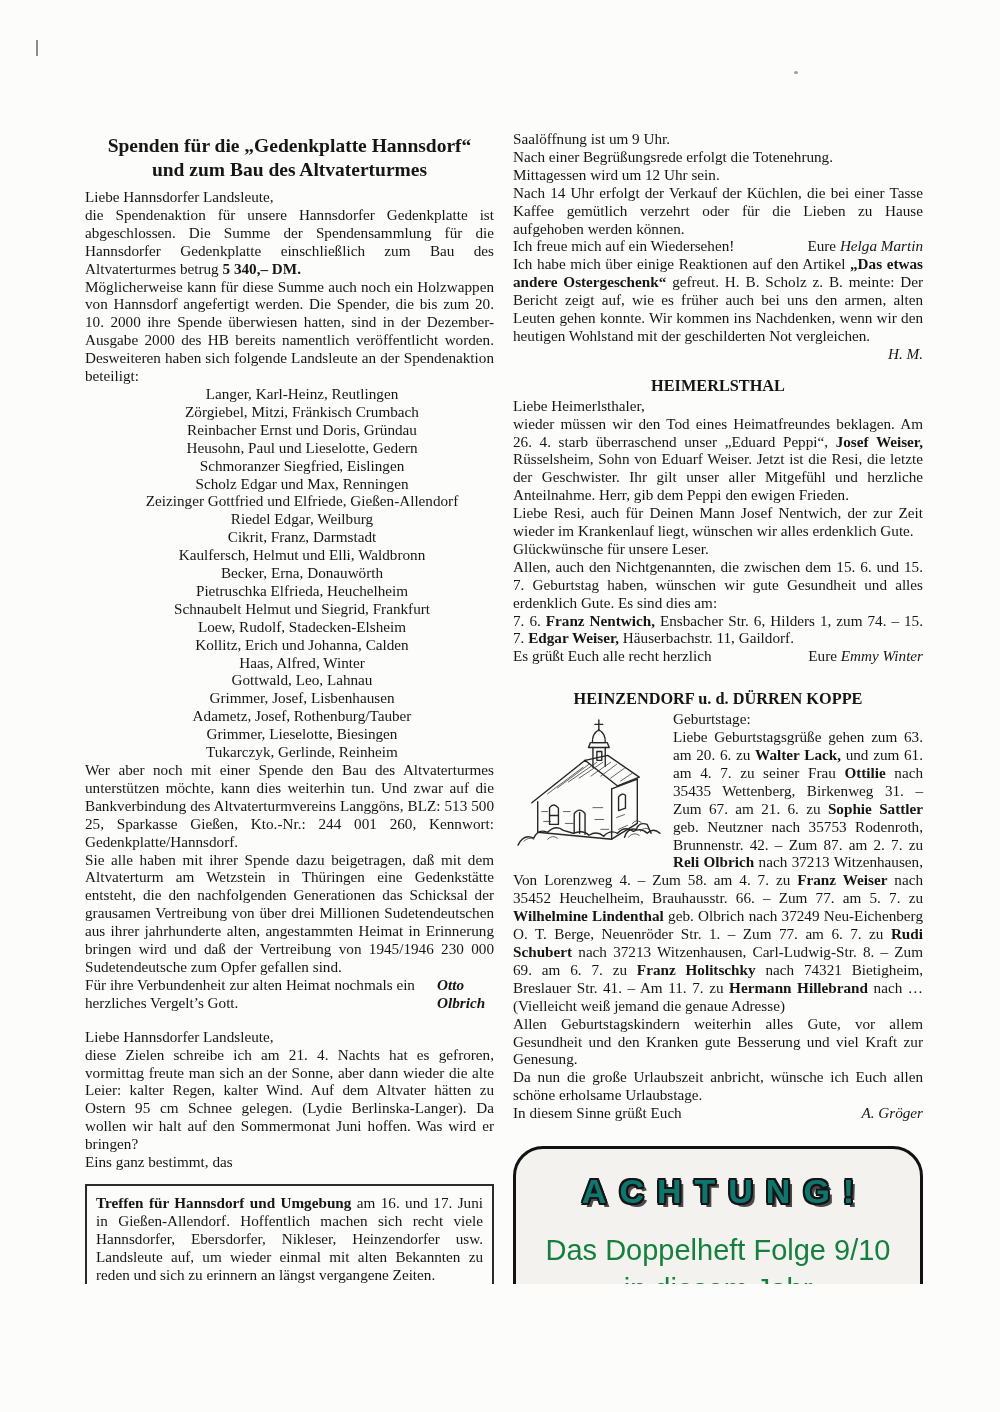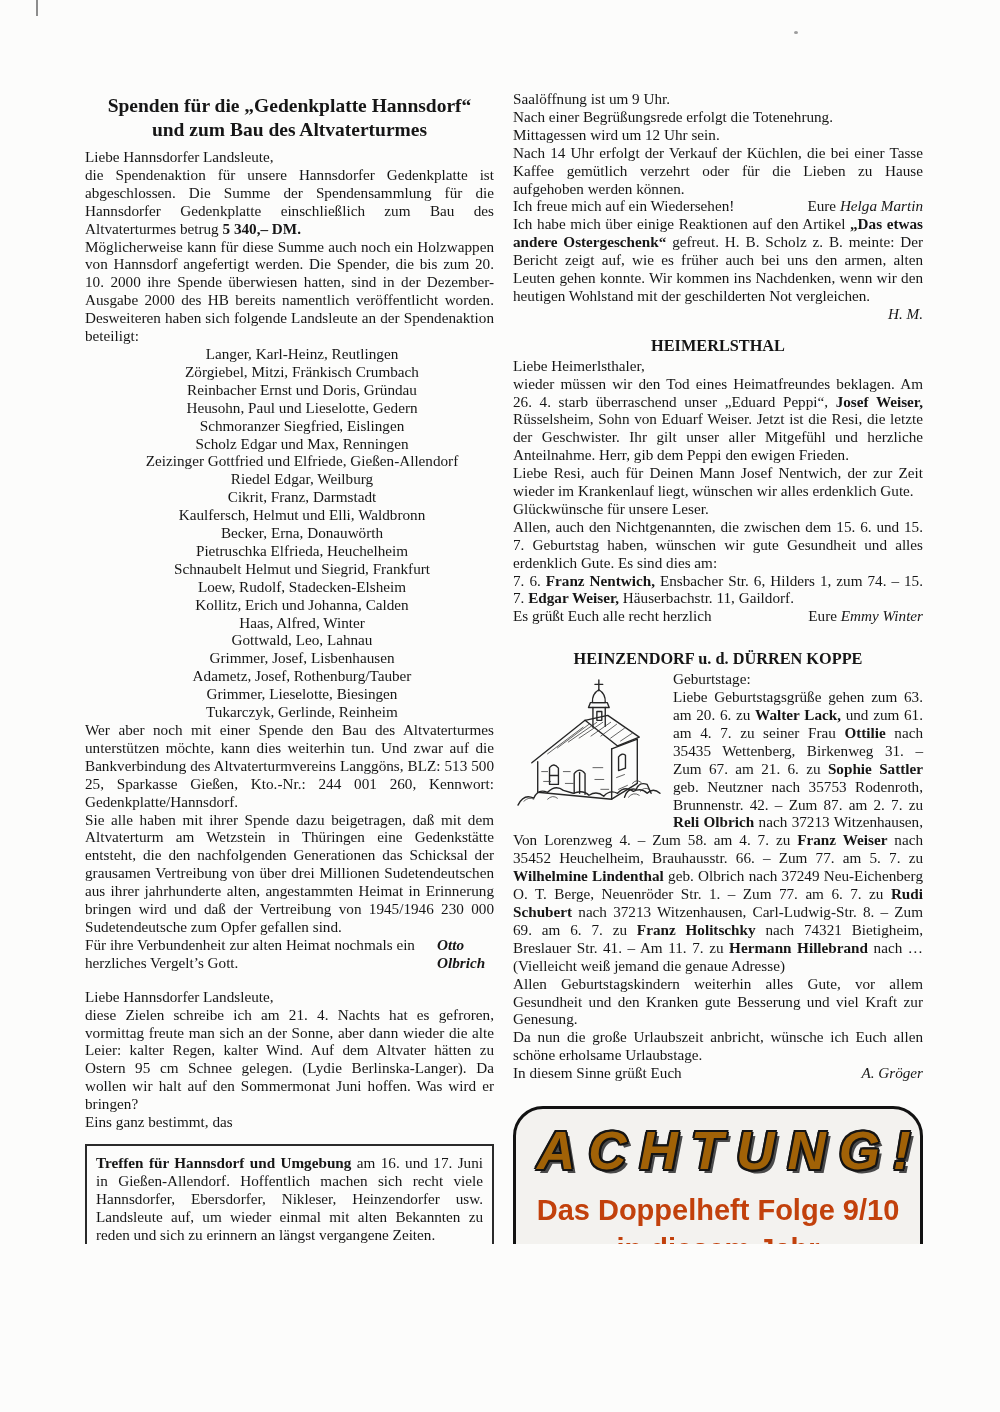--- a/index.html
+++ b/index.html
@@ -3,21 +3,21 @@
 <meta charset="utf-8">
 <style>
   html,body{margin:0;padding:0;}
   body{
     width:1000px;height:1412px;
     background:#fcfcfb;
     font-family:"Liberation Serif", serif;
     color:#161616;
     -webkit-font-smoothing:antialiased;
   }
-  .page{position:relative;width:1000px;height:1244px;overflow:hidden;}
+  .page{position:relative;width:1000px;height:1244px;overflow:hidden;margin-top:40px;}
 
   
   .artifact-line{position:absolute;left:36px;top:0;width:2px;height:16px;background:#8d8d8d;}
   .artifact-dot{position:absolute;left:794px;top:31px;width:4px;height:3px;background:#9c9c9c;border-radius:50%;}
 
   .col{position:absolute;font-size:15.2px;line-height:17.9px;}
   .col-left{left:85px;top:94px;width:409px;}
   .col-right{left:513px;top:90px;width:410px;}
 
   p{margin:0;}
@@ -66,38 +66,37 @@
     border:3px solid #121212;
     border-radius:30px;
     background:#f3f2ef;
     margin-top:24px;
     padding:16px 8px 22px 8px;
     text-align:center;
     font-family:"Liberation Sans", sans-serif;
   }
   .achtung-title{
     font-weight:bold;
-    font-size:53px;
+    font-size:34px;
     line-height:52px;
     letter-spacing:13px;
     padding-left:13px; 
-    color:#a16207;
+    color:#0f766e;
     text-shadow:
       -1.6px -1.6px 0 #141414, 1.6px -1.6px 0 #141414,
       -1.6px 1.6px 0 #141414, 1.6px 1.6px 0 #141414,
       -2.2px 0 0 #141414, 2.2px 0 0 #141414, 0 -2.2px 0 #141414, 0 2.2px 0 #141414,
       4px 4px 0 #4a4a4a;
     margin-bottom:14px;
-    font-style:italic;
   }
   .achtung-line{
-    font-weight:bold;
+    font-weight:normal;
     font-size:29px;
     line-height:39px;
-    color:#c2410c;
+    color:#15803d;
   }
 
   .page-number{
     position:absolute;
     right:79px;top:1343px;
     font-size:16px;
   }
 </style>
 </head>
 <body>

